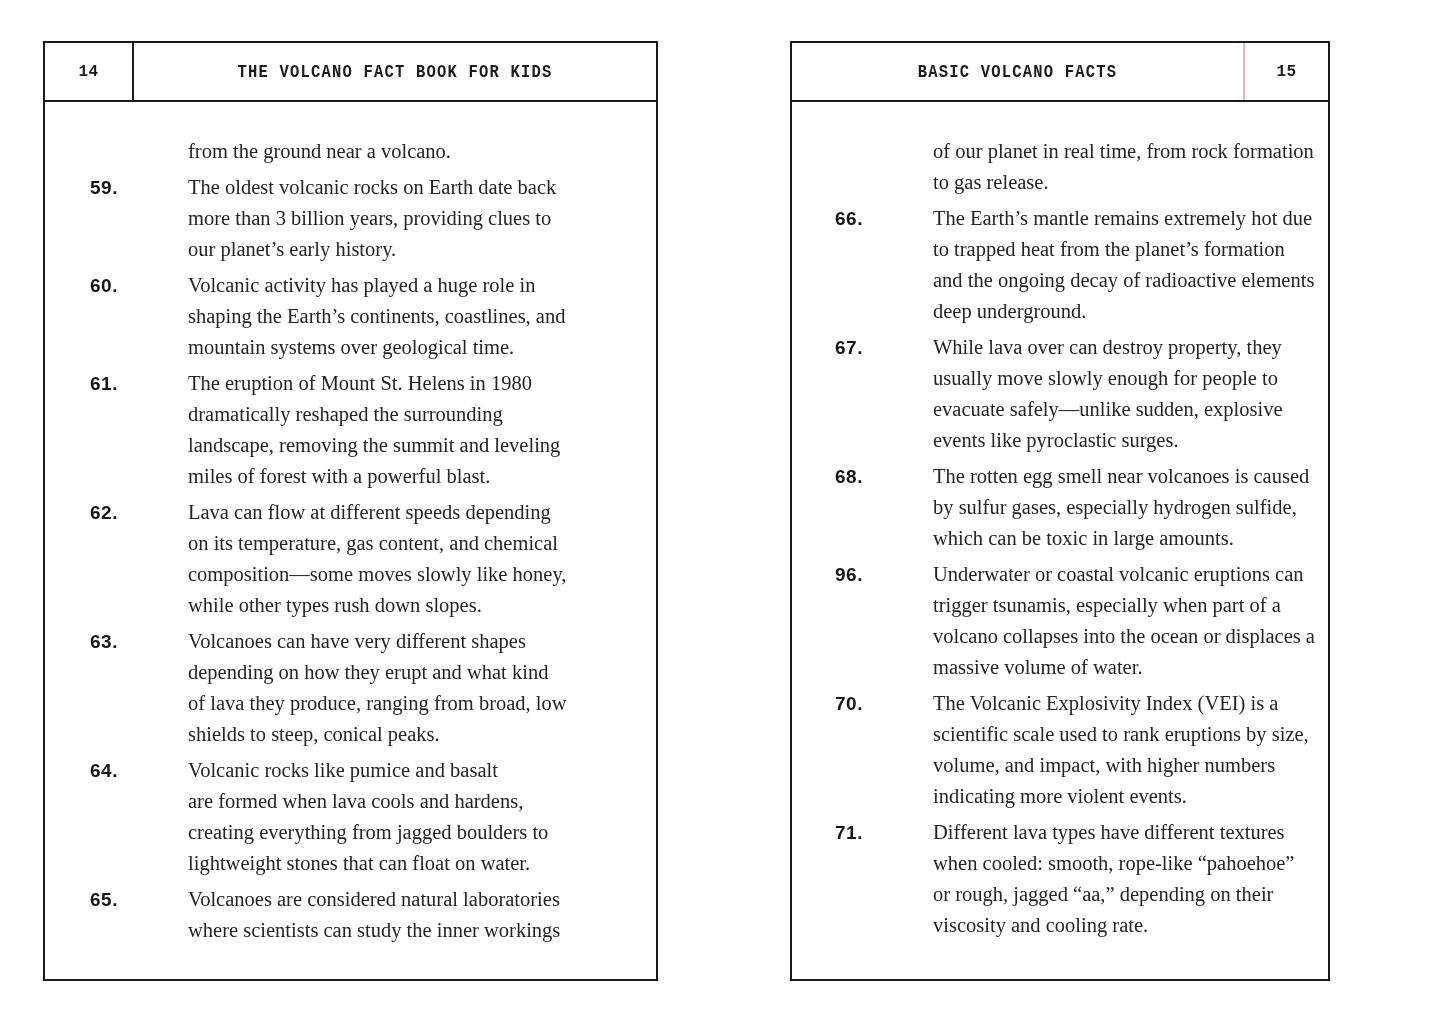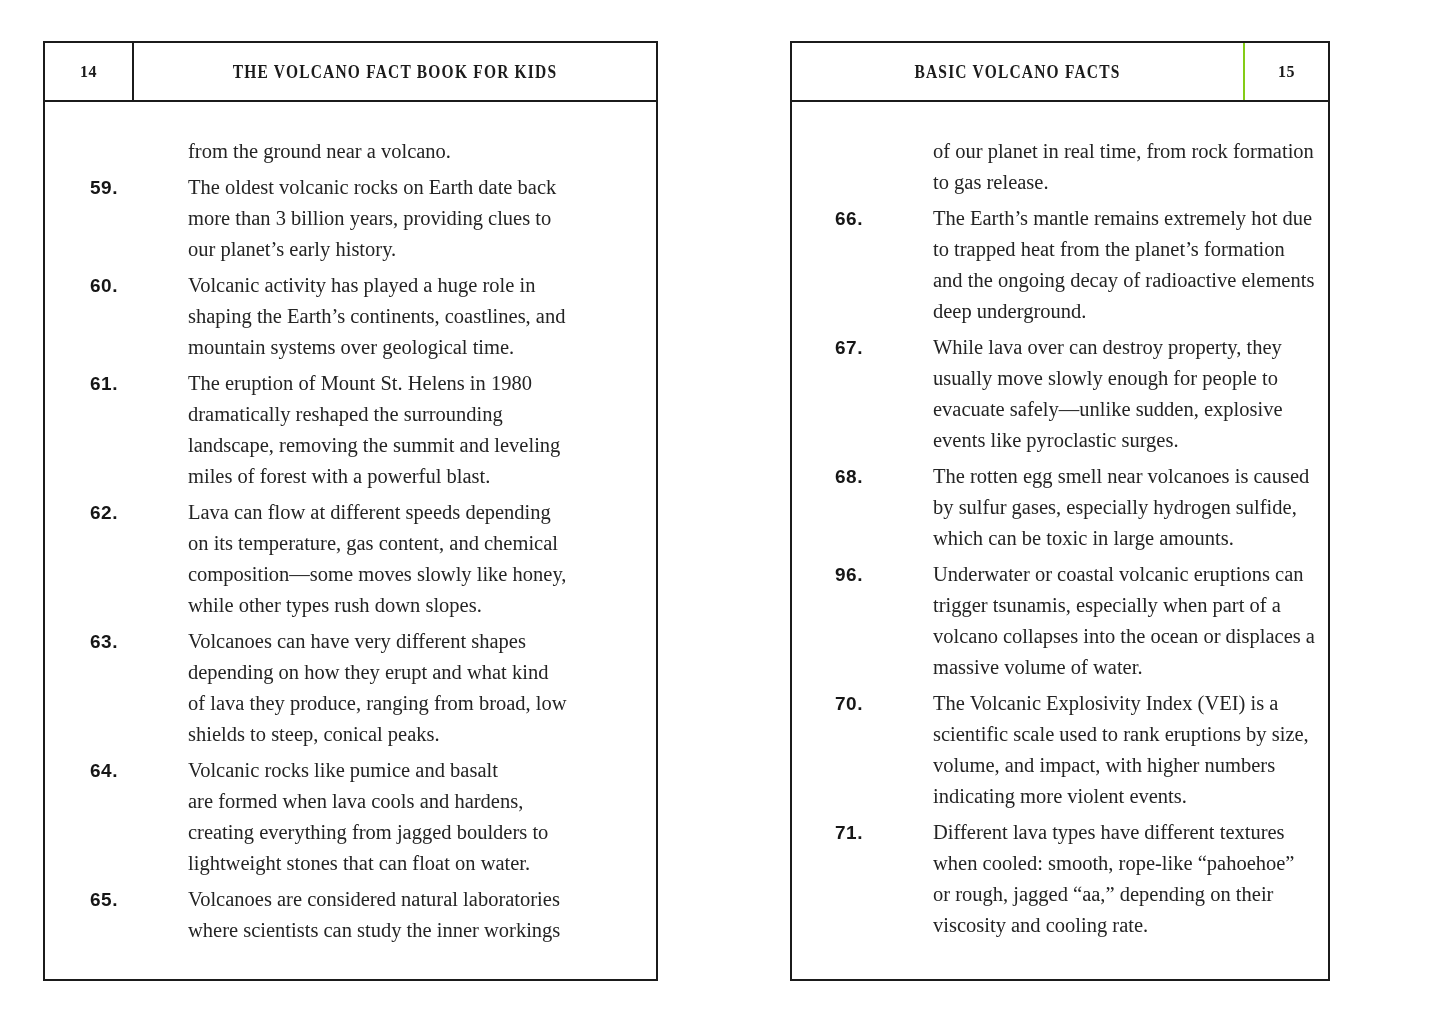--- a/index.html
+++ b/index.html
@@ -24,36 +24,36 @@
   }
   .page-left  { left: 43px;  width: 615px; }
   .page-right { left: 790px; width: 540px; }
 
   .page-header {
     height: 59px;
     flex: 0 0 59px;
     border-bottom: 2px solid #1b1b1b;
     display: flex;
     align-items: stretch;
-    font-family: Liberation Serif, serif;
+    font-family: Liberation Mono, monospace;
     font-weight: 700;
     color: #1b1b1b;
   }
   .hdr-cell {
     display: flex;
     align-items: center;
     justify-content: center;
   }
   .hdr-num {
     flex: 0 0 89px;
     font-size: 16px;
     letter-spacing: 0.5px;
   }
   .page-left  .hdr-num { border-right: 2px solid #1b1b1b; }
-  .page-right .hdr-num { border-left: 2px solid #84cc16; flex: 0 0 85px; }
+  .page-right .hdr-num { border-left: 2px solid #f9a8d4; flex: 0 0 85px; }
   .hdr-title {
     flex: 1 1 auto;
     font-size: 15.5px;
     letter-spacing: 1.2px;
     transform: scaleY(1.15);
   }
 
   .page-body {
     flex: 1 1 auto;
     padding-top: 34px;

